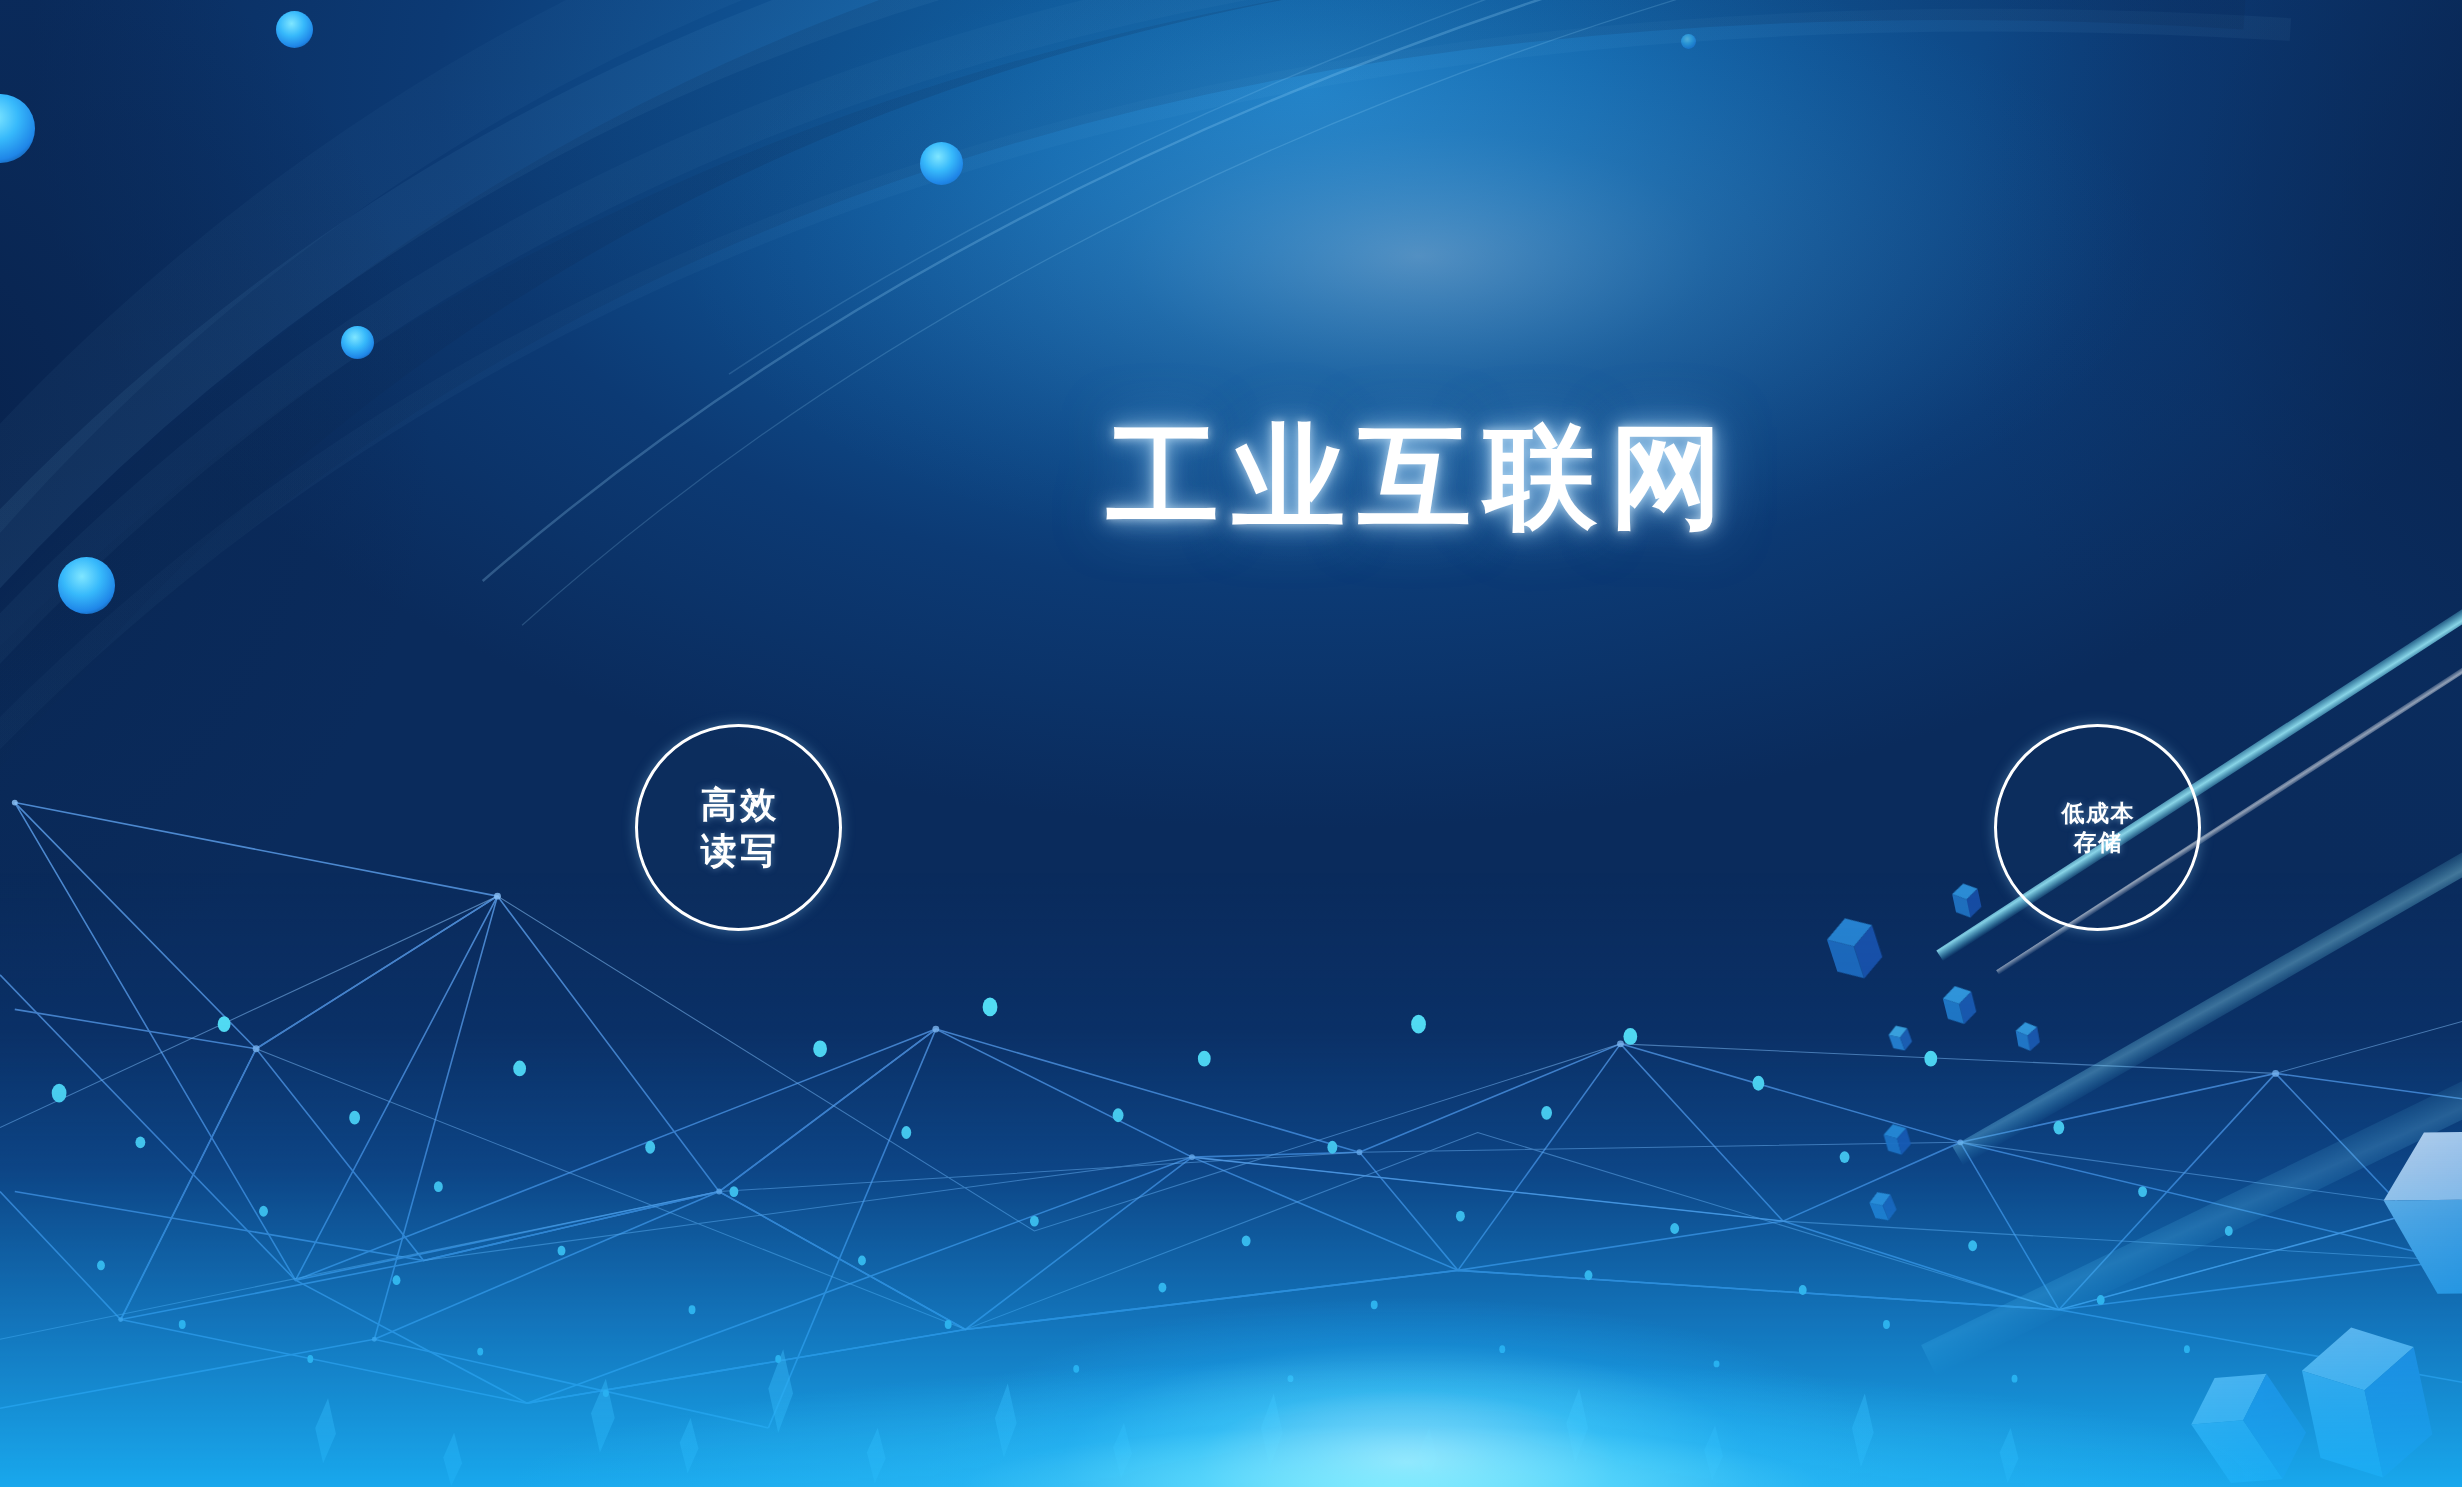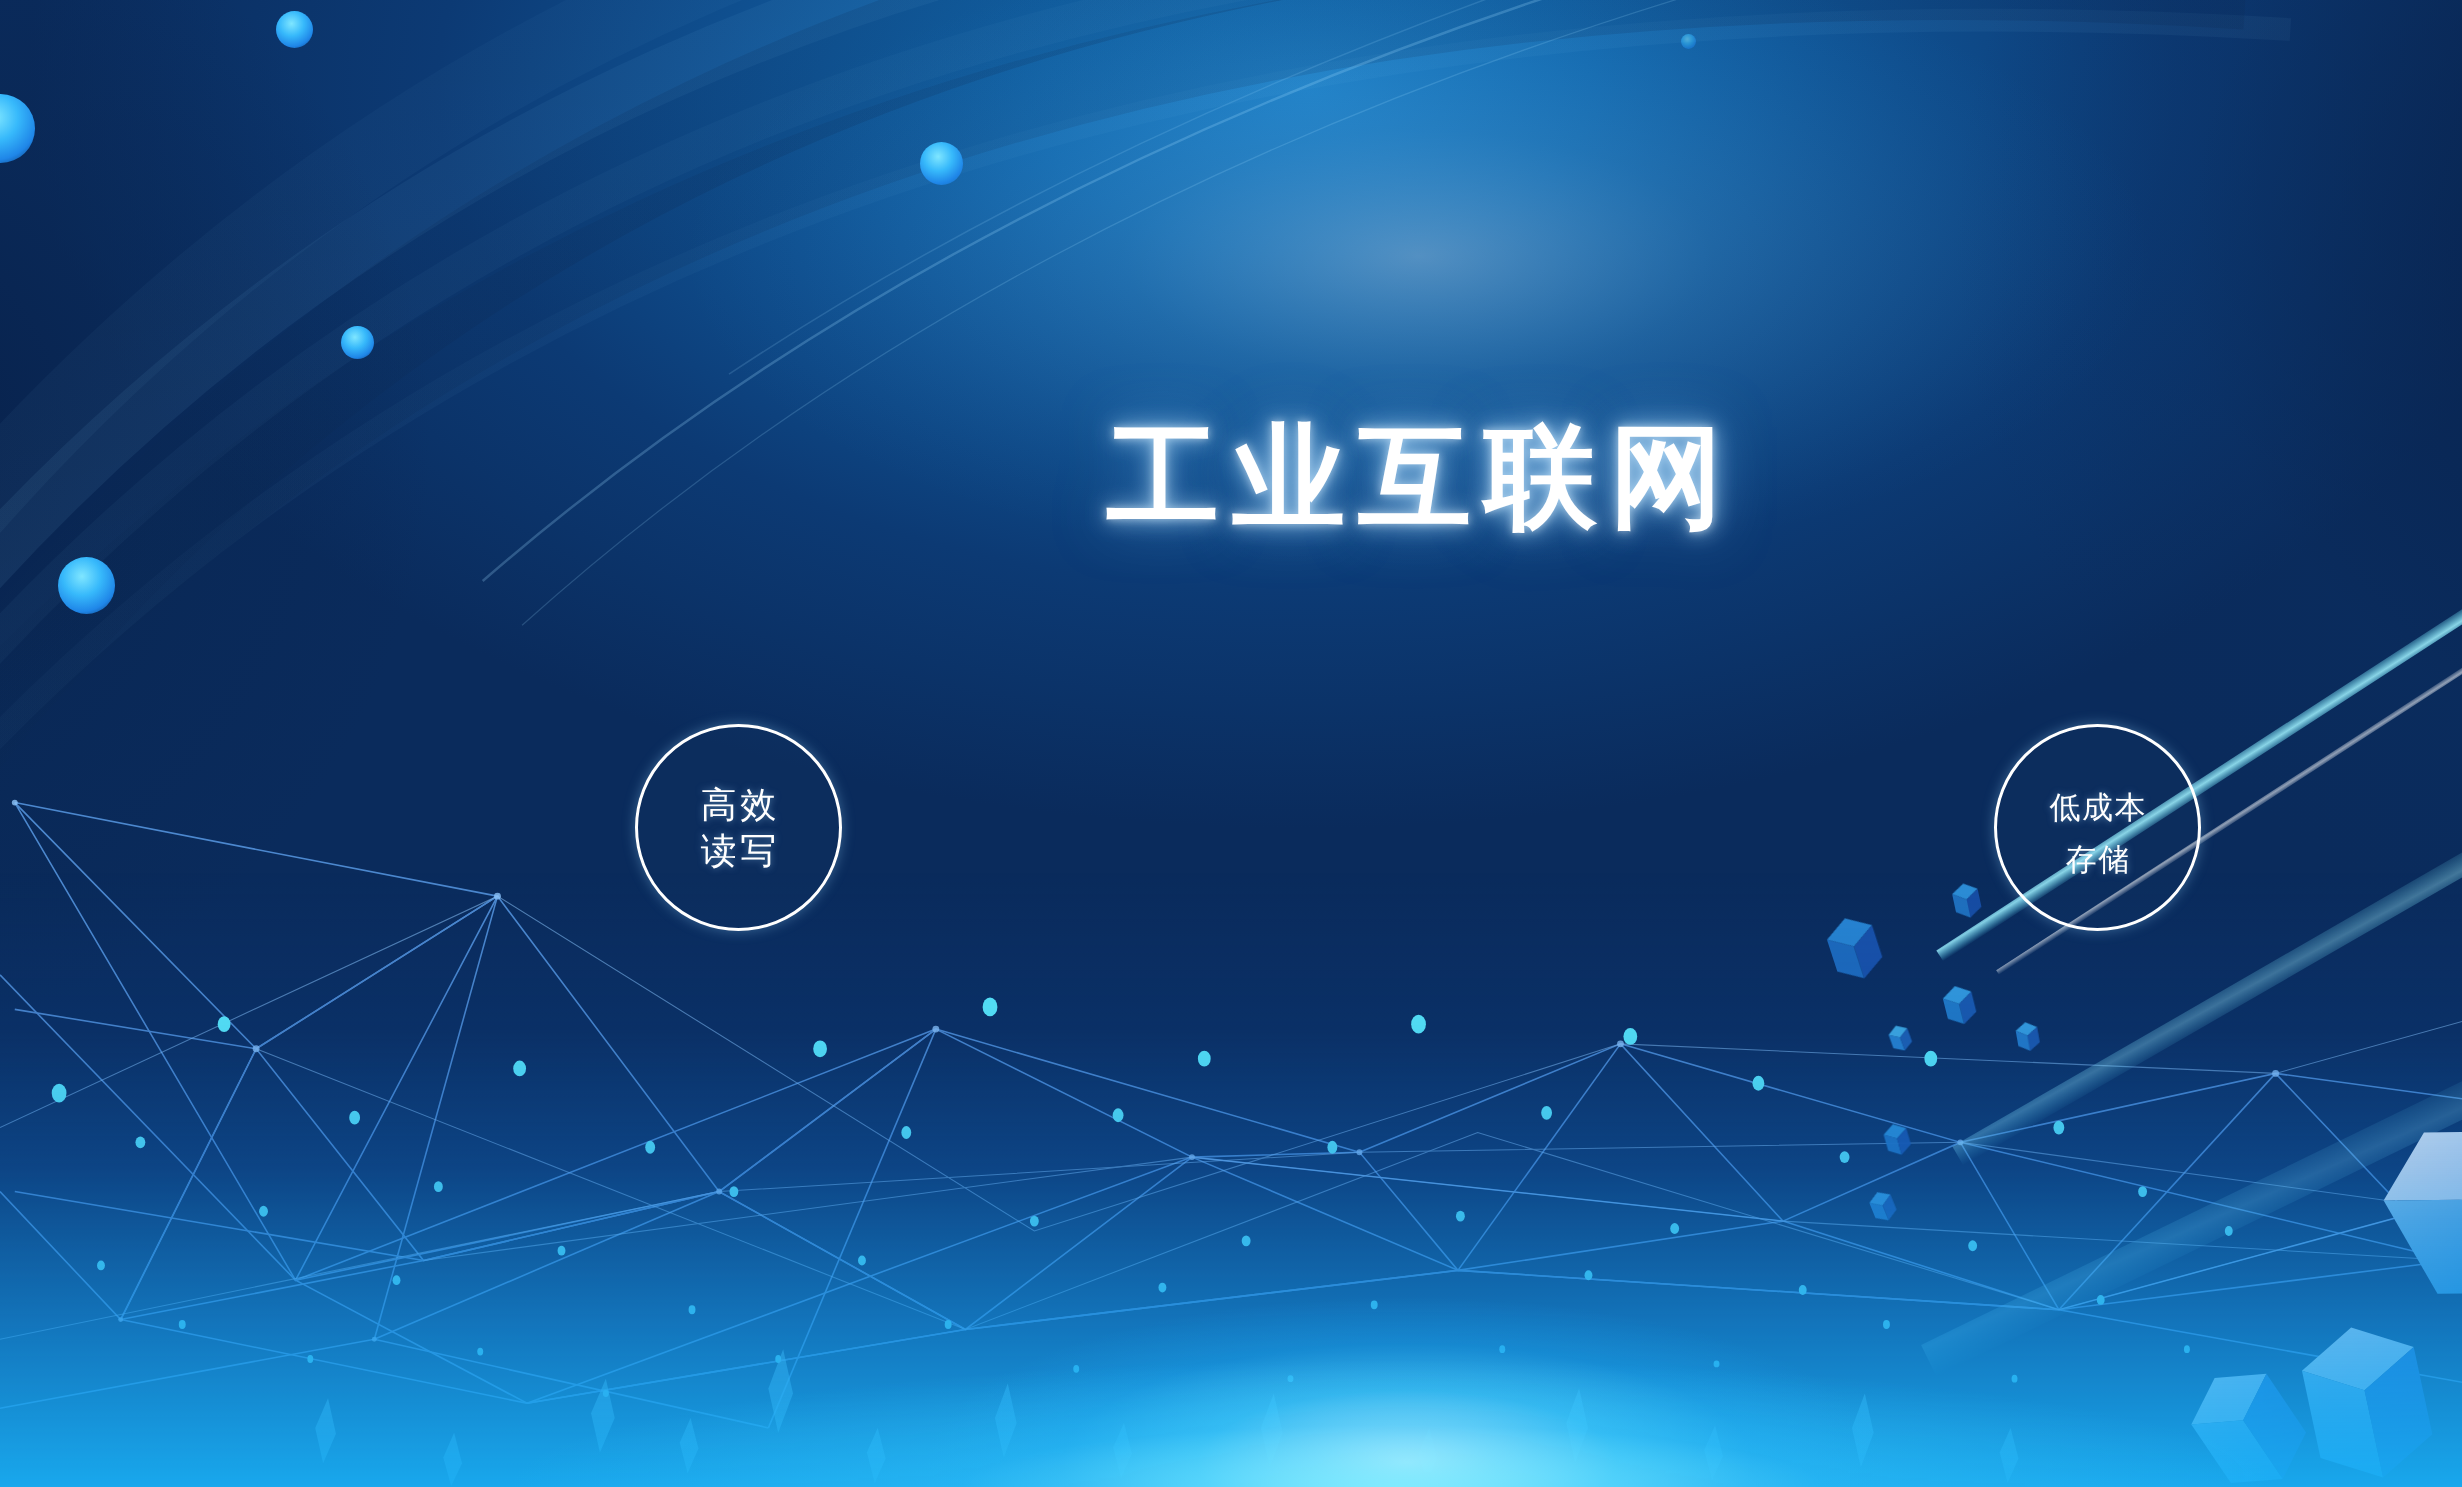--- a/index.html
+++ b/index.html
@@ -72,28 +72,28 @@
     border:3.4px solid #ffffff;
     border-radius:50%;
     display:flex;flex-direction:column;
     align-items:center;justify-content:center;
     color:#ffffff;
     box-shadow:0 0 12.8px rgba(150,215,255,.35);
     background:rgba(255,255,255,.012);
   }
   .feature .ln{
     font-size:36px;
-    font-weight:400;
+    font-weight:700;
     line-height:1.26;
     letter-spacing:3.4px;
     text-indent:3.4px;
     text-shadow:0 0 7.9px rgba(160,220,255,.5);
     white-space:nowrap;
   }
-  .feature .ln.small{font-size:31px;letter-spacing:1.5px;text-indent:1.5px;margin-top:12px;}
+  .feature .ln.small{font-size:23px;letter-spacing:1.5px;text-indent:1.5px;}
 </style>
 </head>
 <body>
 
 <div id="stage">
 
   <div class="bg-base"></div>
   <div class="bg-deep-right"></div>
   <div class="bg-deep-left"></div>
 

